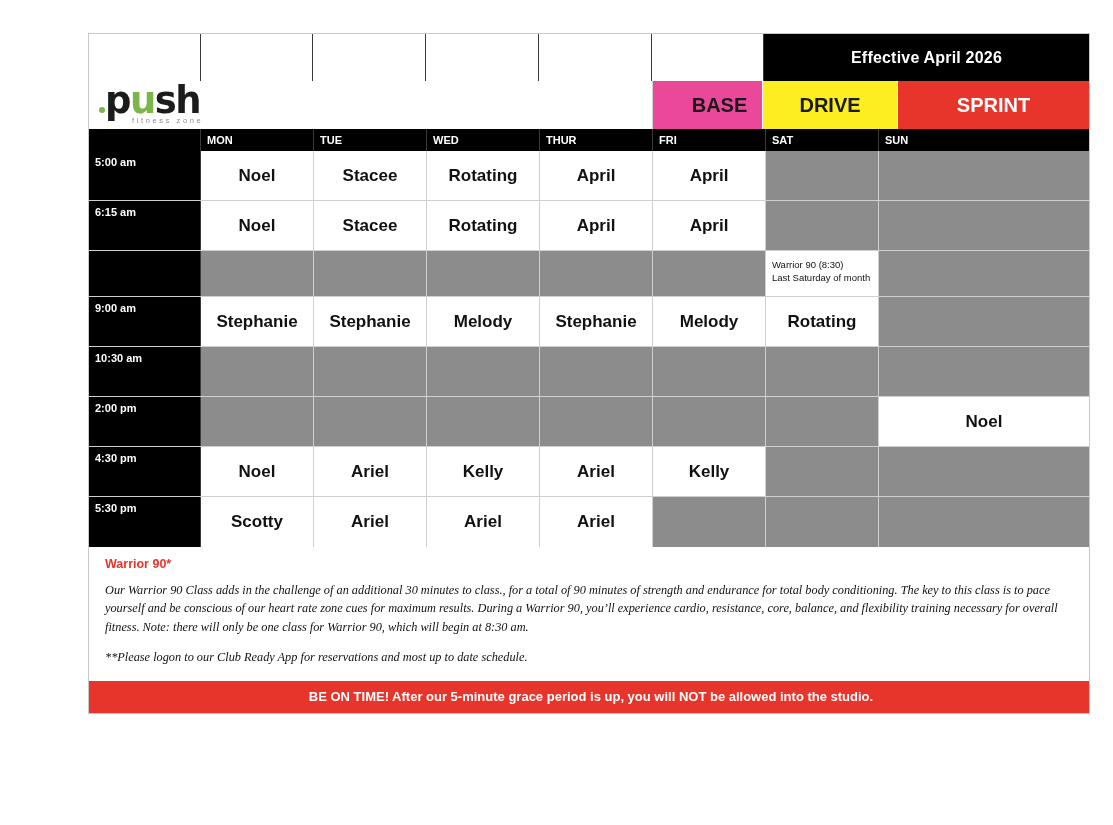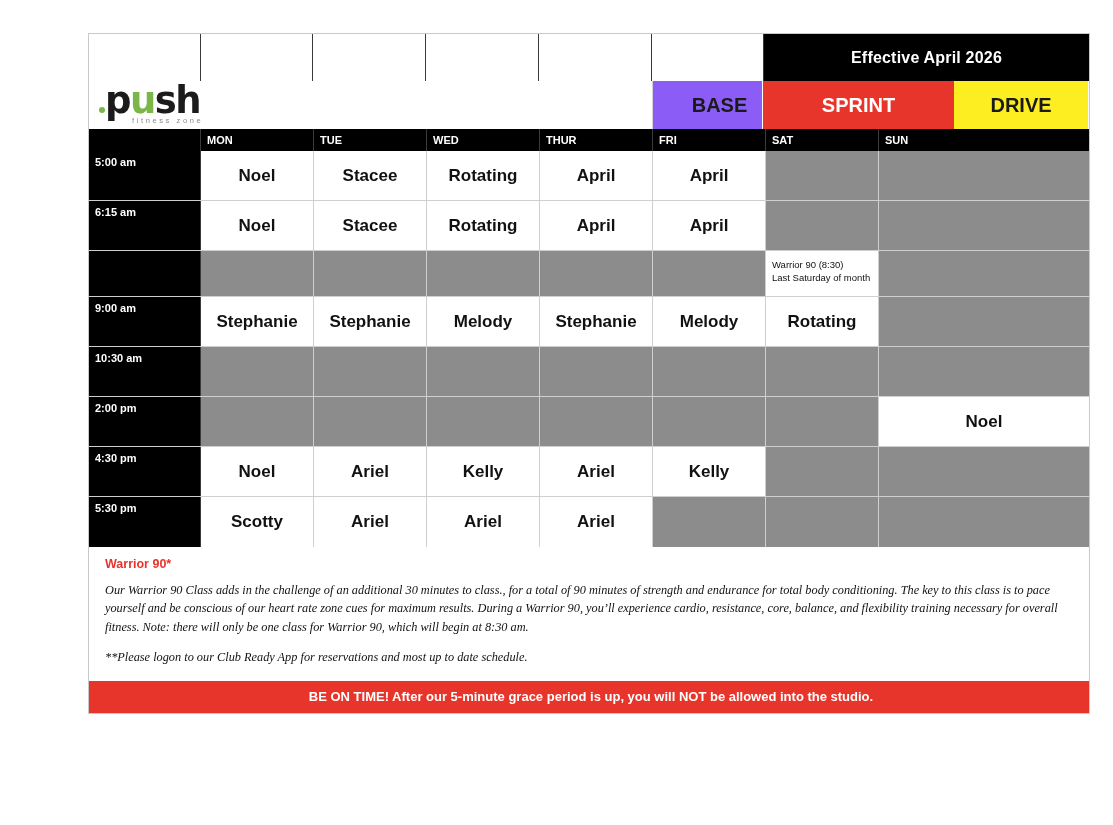--- a/index.html
+++ b/index.html
@@ -107,21 +107,21 @@
   }
   .zone {
     display: flex;
     align-items: center;
     justify-content: center;
     font-size: 20px;
     font-weight: bold;
     box-sizing: border-box;
     border-right: 1px solid #ffffff;
   }
-  .zone-base   { width: 110px; background: #8b5cf6; color: #1a1a1a; padding-left: 24px; }
+  .zone-base   { width: 110px; background: #ec4899; color: #1a1a1a; padding-left: 24px; }
   .zone-drive  { width: 135px; background: #fdee21; color: #1a1a1a; }
   .zone-sprint { flex: 1;      background: #e8352b; color: #ffffff; border-right: none; }
 
   
   .dayrow {
     display: flex;
     height: 22px;
     background: #000000;
     color: #ffffff;
   }
@@ -228,22 +228,22 @@
 
     <div class="zonerow">
       <div class="logo-cell">
         <div class="logo-wrap">
           <span class="logo-dot"></span>
           <span class="logo-push"><span>p</span><span class="u-green">u</span><span>sh</span></span>
           <span class="logo-sub">fitness zone</span>
         </div>
       </div>
       <div class="zone zone-base">BASE</div>
+      <div class="zone zone-drive">DRIVE</div>
       <div class="zone zone-sprint">SPRINT</div>
-      <div class="zone zone-drive">DRIVE</div>
     </div>
 
     <div class="dayrow">
       <div class="d w-time"></div>
       <div class="d w-day">MON</div>
       <div class="d w-day">TUE</div>
       <div class="d w-day">WED</div>
       <div class="d w-day">THUR</div>
       <div class="d w-day">FRI</div>
       <div class="d w-day">SAT</div>

